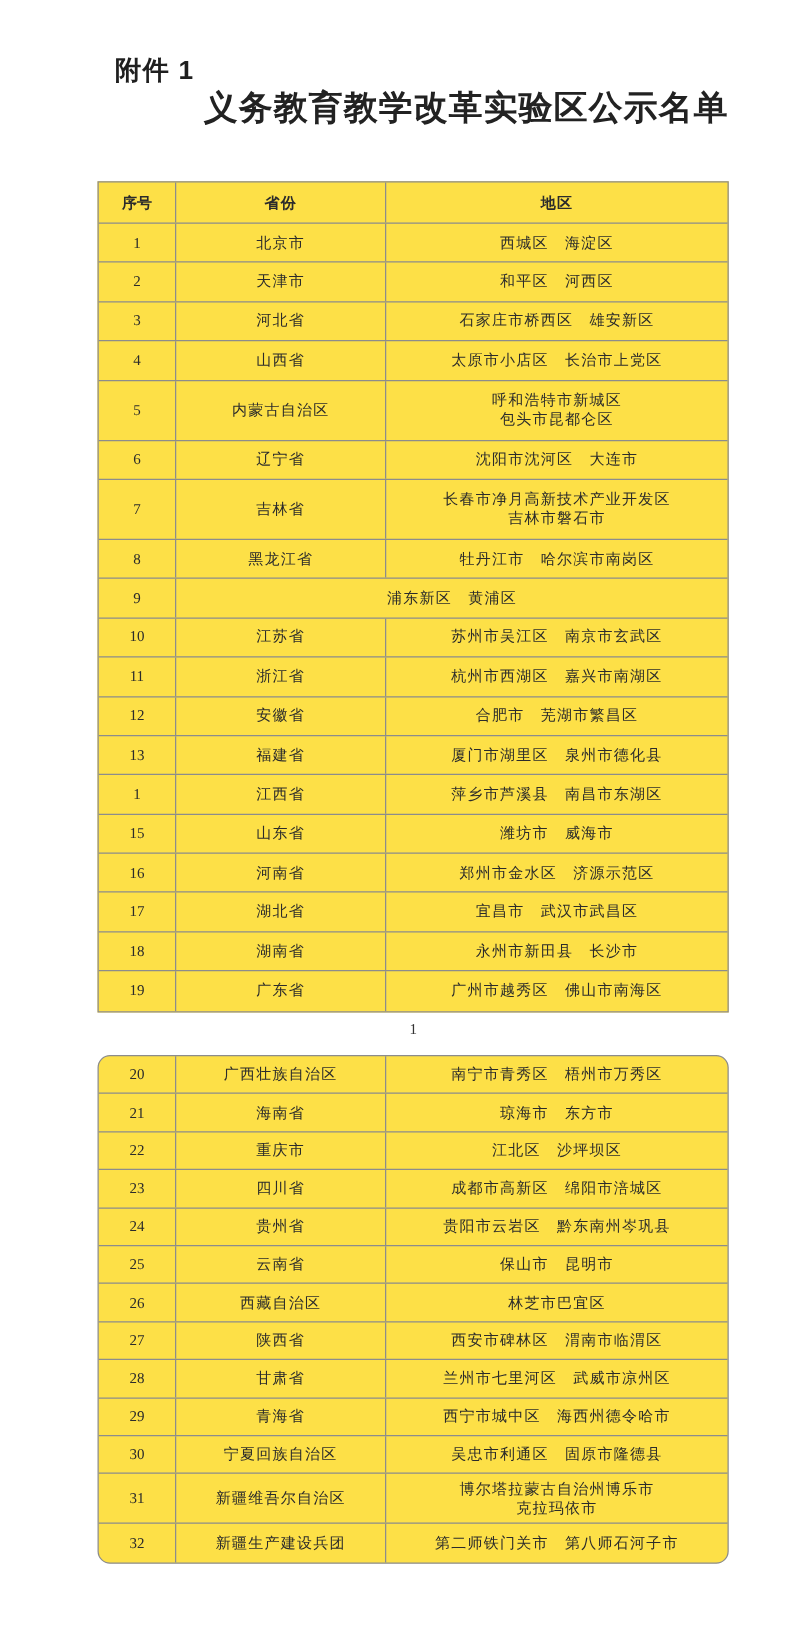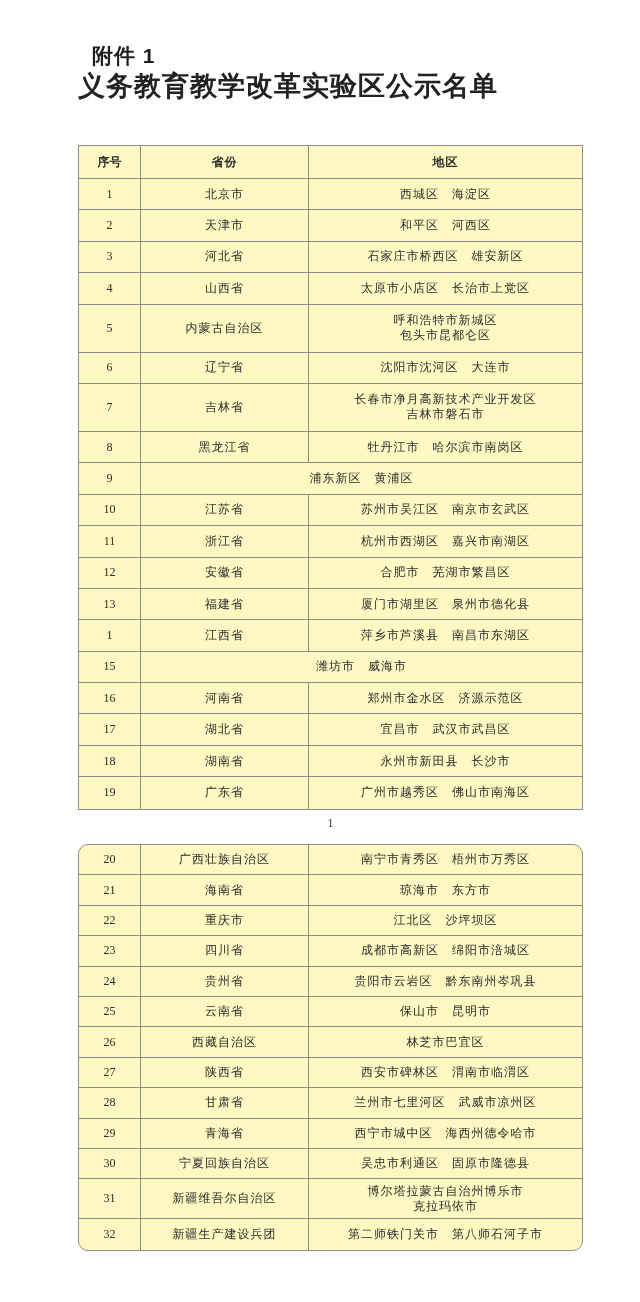--- a/index.html
+++ b/index.html
@@ -12,29 +12,29 @@
     overflow:hidden;
   }
   .attachment{
     position:absolute;left:92px;top:42px;
     font-family:"Liberation Sans", sans-serif;
     font-weight:bold;font-size:21px;color:#1f1f1f;
     letter-spacing:1px;
   }
   .title{
     position:absolute;left:78px;top:68px;width:505px;margin:0;
-    text-align:left;font-size:27px;font-weight:bold;
+    text-align:right;font-size:27px;font-weight:bold;
     letter-spacing:1px;color:#222;
     font-family:"Liberation Serif", serif;
   }
   .tbl{
     position:absolute;left:78px;width:505px;
     border:1px solid #8c8c8c;
     box-sizing:border-box;
-    background:#fef9c3;
+    background:#fde047;
   }
   .tbl1{top:145px;}
   .tbl2{top:844px;border-radius:10px;}
   .trow{display:flex;border-bottom:1px solid #8c8c8c;box-sizing:border-box;}
   .trow:last-child{border-bottom:none;}
   .tbl1 .trow{height:31.4px;}
   .tbl1 .trow.hd{height:33px;}
   .tbl1 .trow.dbl{height:48px;}
   .tbl2 .trow{height:30.4px;}
   .tbl2 .trow.dbl{height:40px;}
@@ -226,20 +226,23 @@
         <div>江西省</div>
       </div>
       <div class="cell c2">
         <div>萍乡市芦溪县　南昌市东湖区</div>
       </div>
     </div>
     <div class="trow">
       <div class="cell c0">
         <div>15</div>
       </div>
+      <div class="cell c1">
+        <div>山东省</div>
+      </div>
       <div class="cell c2">
         <div>潍坊市　威海市</div>
       </div>
     </div>
     <div class="trow">
       <div class="cell c0">
         <div>16</div>
       </div>
       <div class="cell c1">
         <div>河南省</div>

